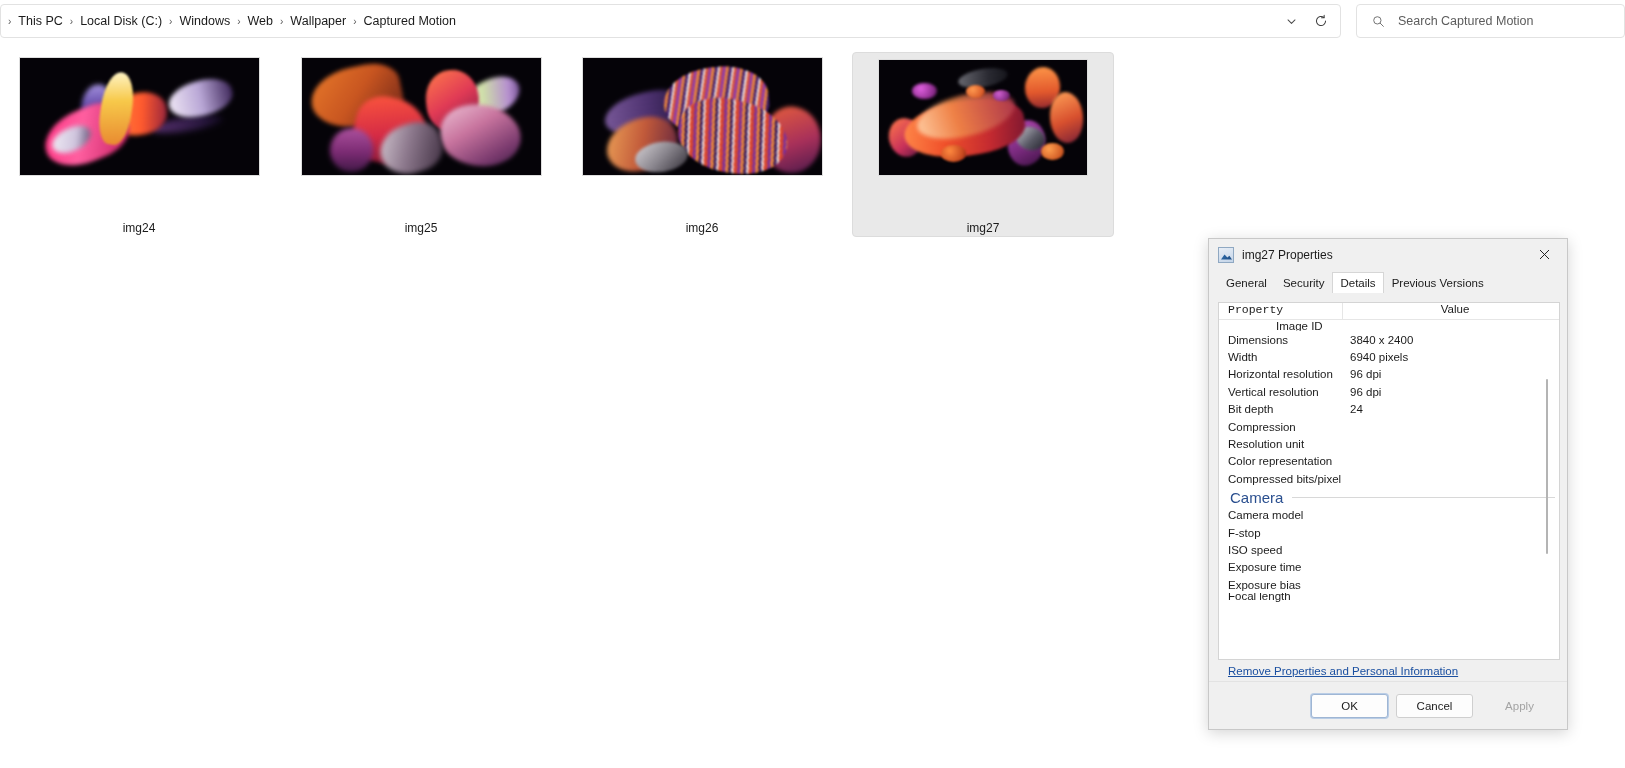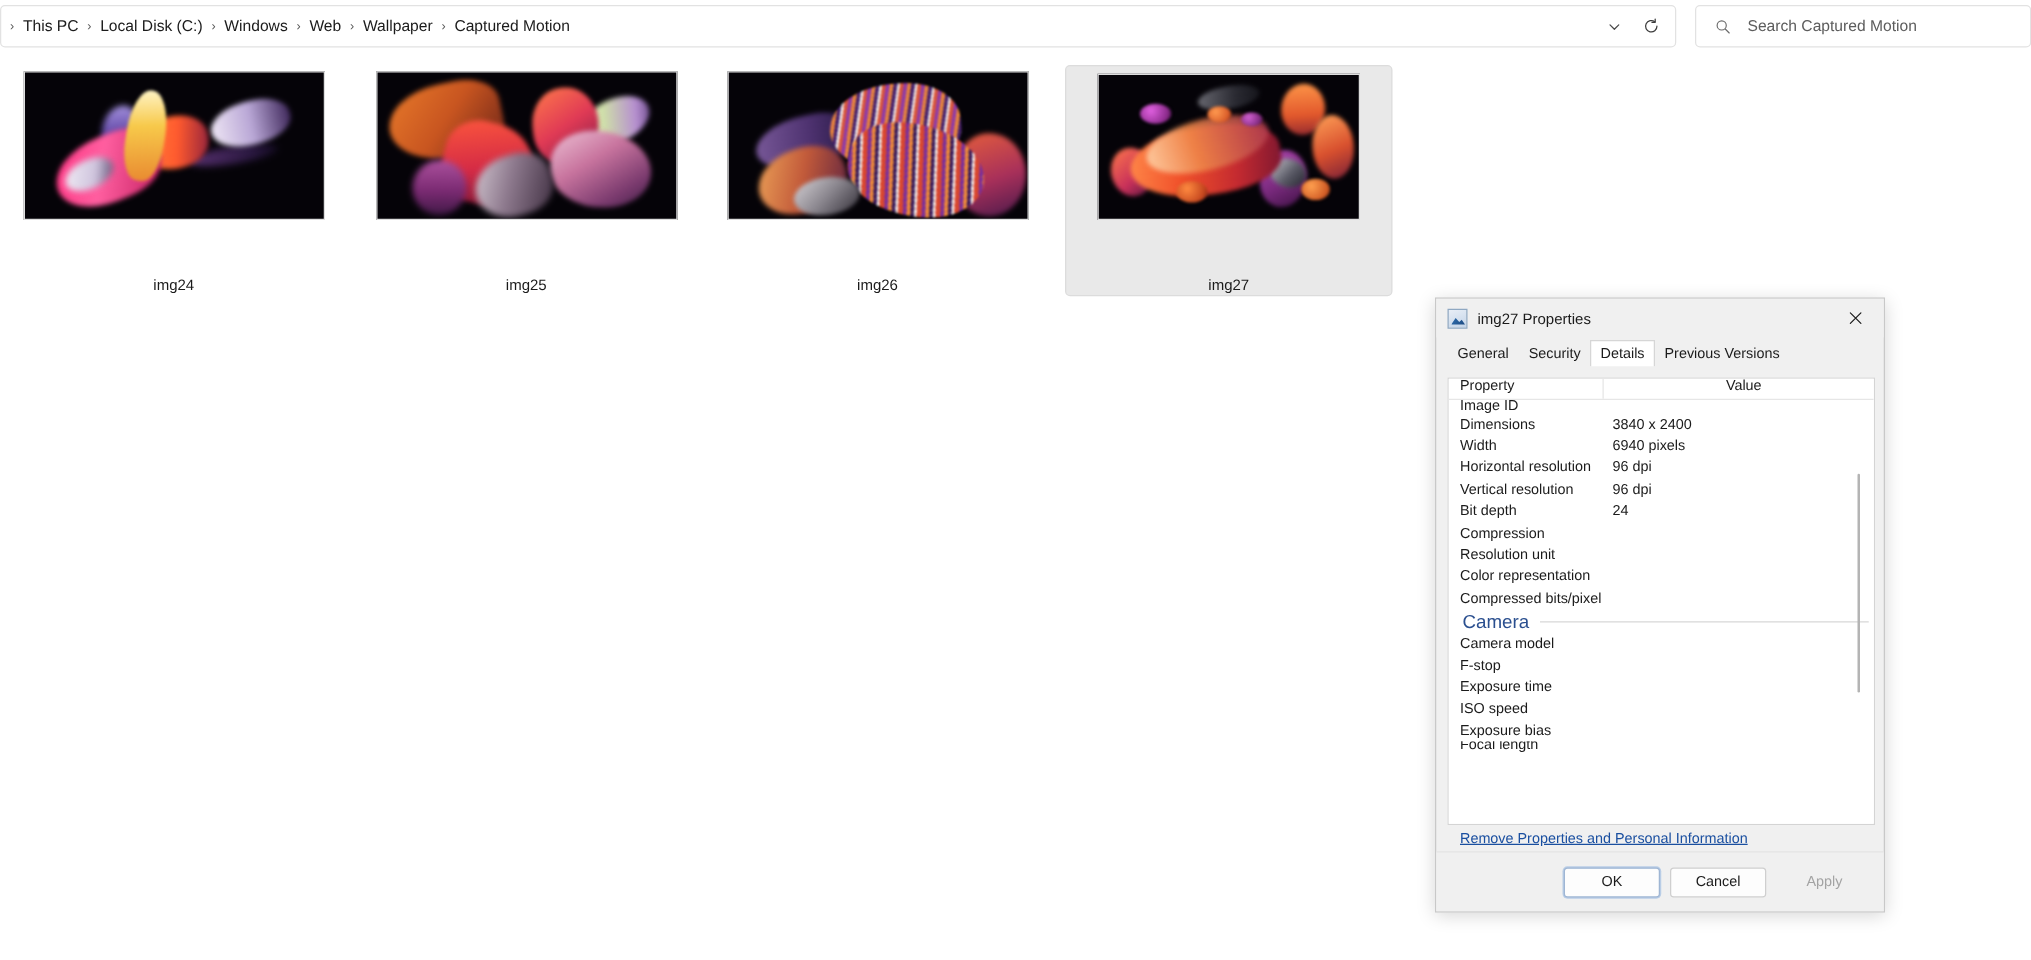--- a/index.html
+++ b/index.html
@@ -240,21 +240,21 @@
   .a27-12 { left: 38%; top: 8%; width: 24%; height: 16%; background:
       linear-gradient(100deg,#6a6a72 0%,#2a2a32 60%,#14141a 100%);
       border-radius: 50%; transform: rotate(-10deg); filter: blur(1.8px); }
   .a27-13 { left: 66%; top: 58%; width: 14%; height: 20%; background:
       linear-gradient(120deg,#c8c8d0 0%,#5a5a66 55%,#22222c 100%);
       border-radius: 50%; transform: rotate(14deg); filter: blur(1.5px); }
 
   
   #properties-dialog {
     position: absolute;
-    left: 1148px; top: 238px;
+    left: 1208px; top: 238px;
     width: 360px; height: 492px;
     background: #f0f0f0;
     border: 1px solid #c8c8c8;
     box-shadow: 0 3px 14px rgba(0,0,0,0.17);
     font-size: 11.5px;
     color: #111;
   }
   #dialog-titlebar {
     position: relative;
     height: 31px;
@@ -329,34 +329,34 @@
     background: #ffffff;
   }
   #prop-header {
     display: flex;
     height: 17px;
     font-size: 11.5px;
     color: #1b1b1b;
     border-bottom: 1px solid #e6e6e6;
     position: relative;
   }
-  #prop-header .col-prop { width: 123px; padding-left: 9px; }
+  #prop-header .col-prop { width: 123px; padding-left: 9px; font-family: Liberation Mono, monospace; }
   #prop-header .col-val  { flex: 1; padding-left: 8px; border-left: 1px solid #e6e6e6; text-align: center; }
 
   .prop-row {
     display: flex;
     height: 17.4px;
     align-items: center;
     font-size: 11.5px;
     color: #1b1b1b;
     cursor: default;
   }
   .prop-row .p-name { width: 123px; padding-left: 9px; white-space: nowrap; overflow: hidden; }
   .prop-row .p-val  { flex: 1; padding-left: 8px; white-space: nowrap; overflow: hidden; }
-  .prop-row.clipped-top { height: 11px; align-items: flex-end; overflow: hidden; }
+  .prop-row.clipped-top { height: 11px; align-items: center; overflow: hidden; padding-left: 48px; }
   .prop-row.clipped-bottom { height: 9px; align-items: flex-end; overflow: hidden; }
 
   .prop-section {
     display: flex; align-items: center;
     height: 19px;
     padding-left: 11px;
     color: #2a4f8f;
     font-size: 15px;
   }
   .prop-section .sec-line {
@@ -606,25 +606,25 @@
           </div>
           <div class="prop-row">
             <div class="p-name">Camera model</div>
             <div class="p-val"></div>
           </div>
           <div class="prop-row">
             <div class="p-name">F-stop</div>
             <div class="p-val"></div>
           </div>
           <div class="prop-row">
+            <div class="p-name">ISO speed</div>
+            <div class="p-val"></div>
+          </div>
+          <div class="prop-row">
             <div class="p-name">Exposure time</div>
-            <div class="p-val"></div>
-          </div>
-          <div class="prop-row">
-            <div class="p-name">ISO speed</div>
             <div class="p-val"></div>
           </div>
           <div class="prop-row">
             <div class="p-name">Exposure bias</div>
             <div class="p-val"></div>
           </div>
           <div class="prop-row clipped-bottom">
             <div class="p-name">Focal length</div>
             <div class="p-val"></div>
           </div>

